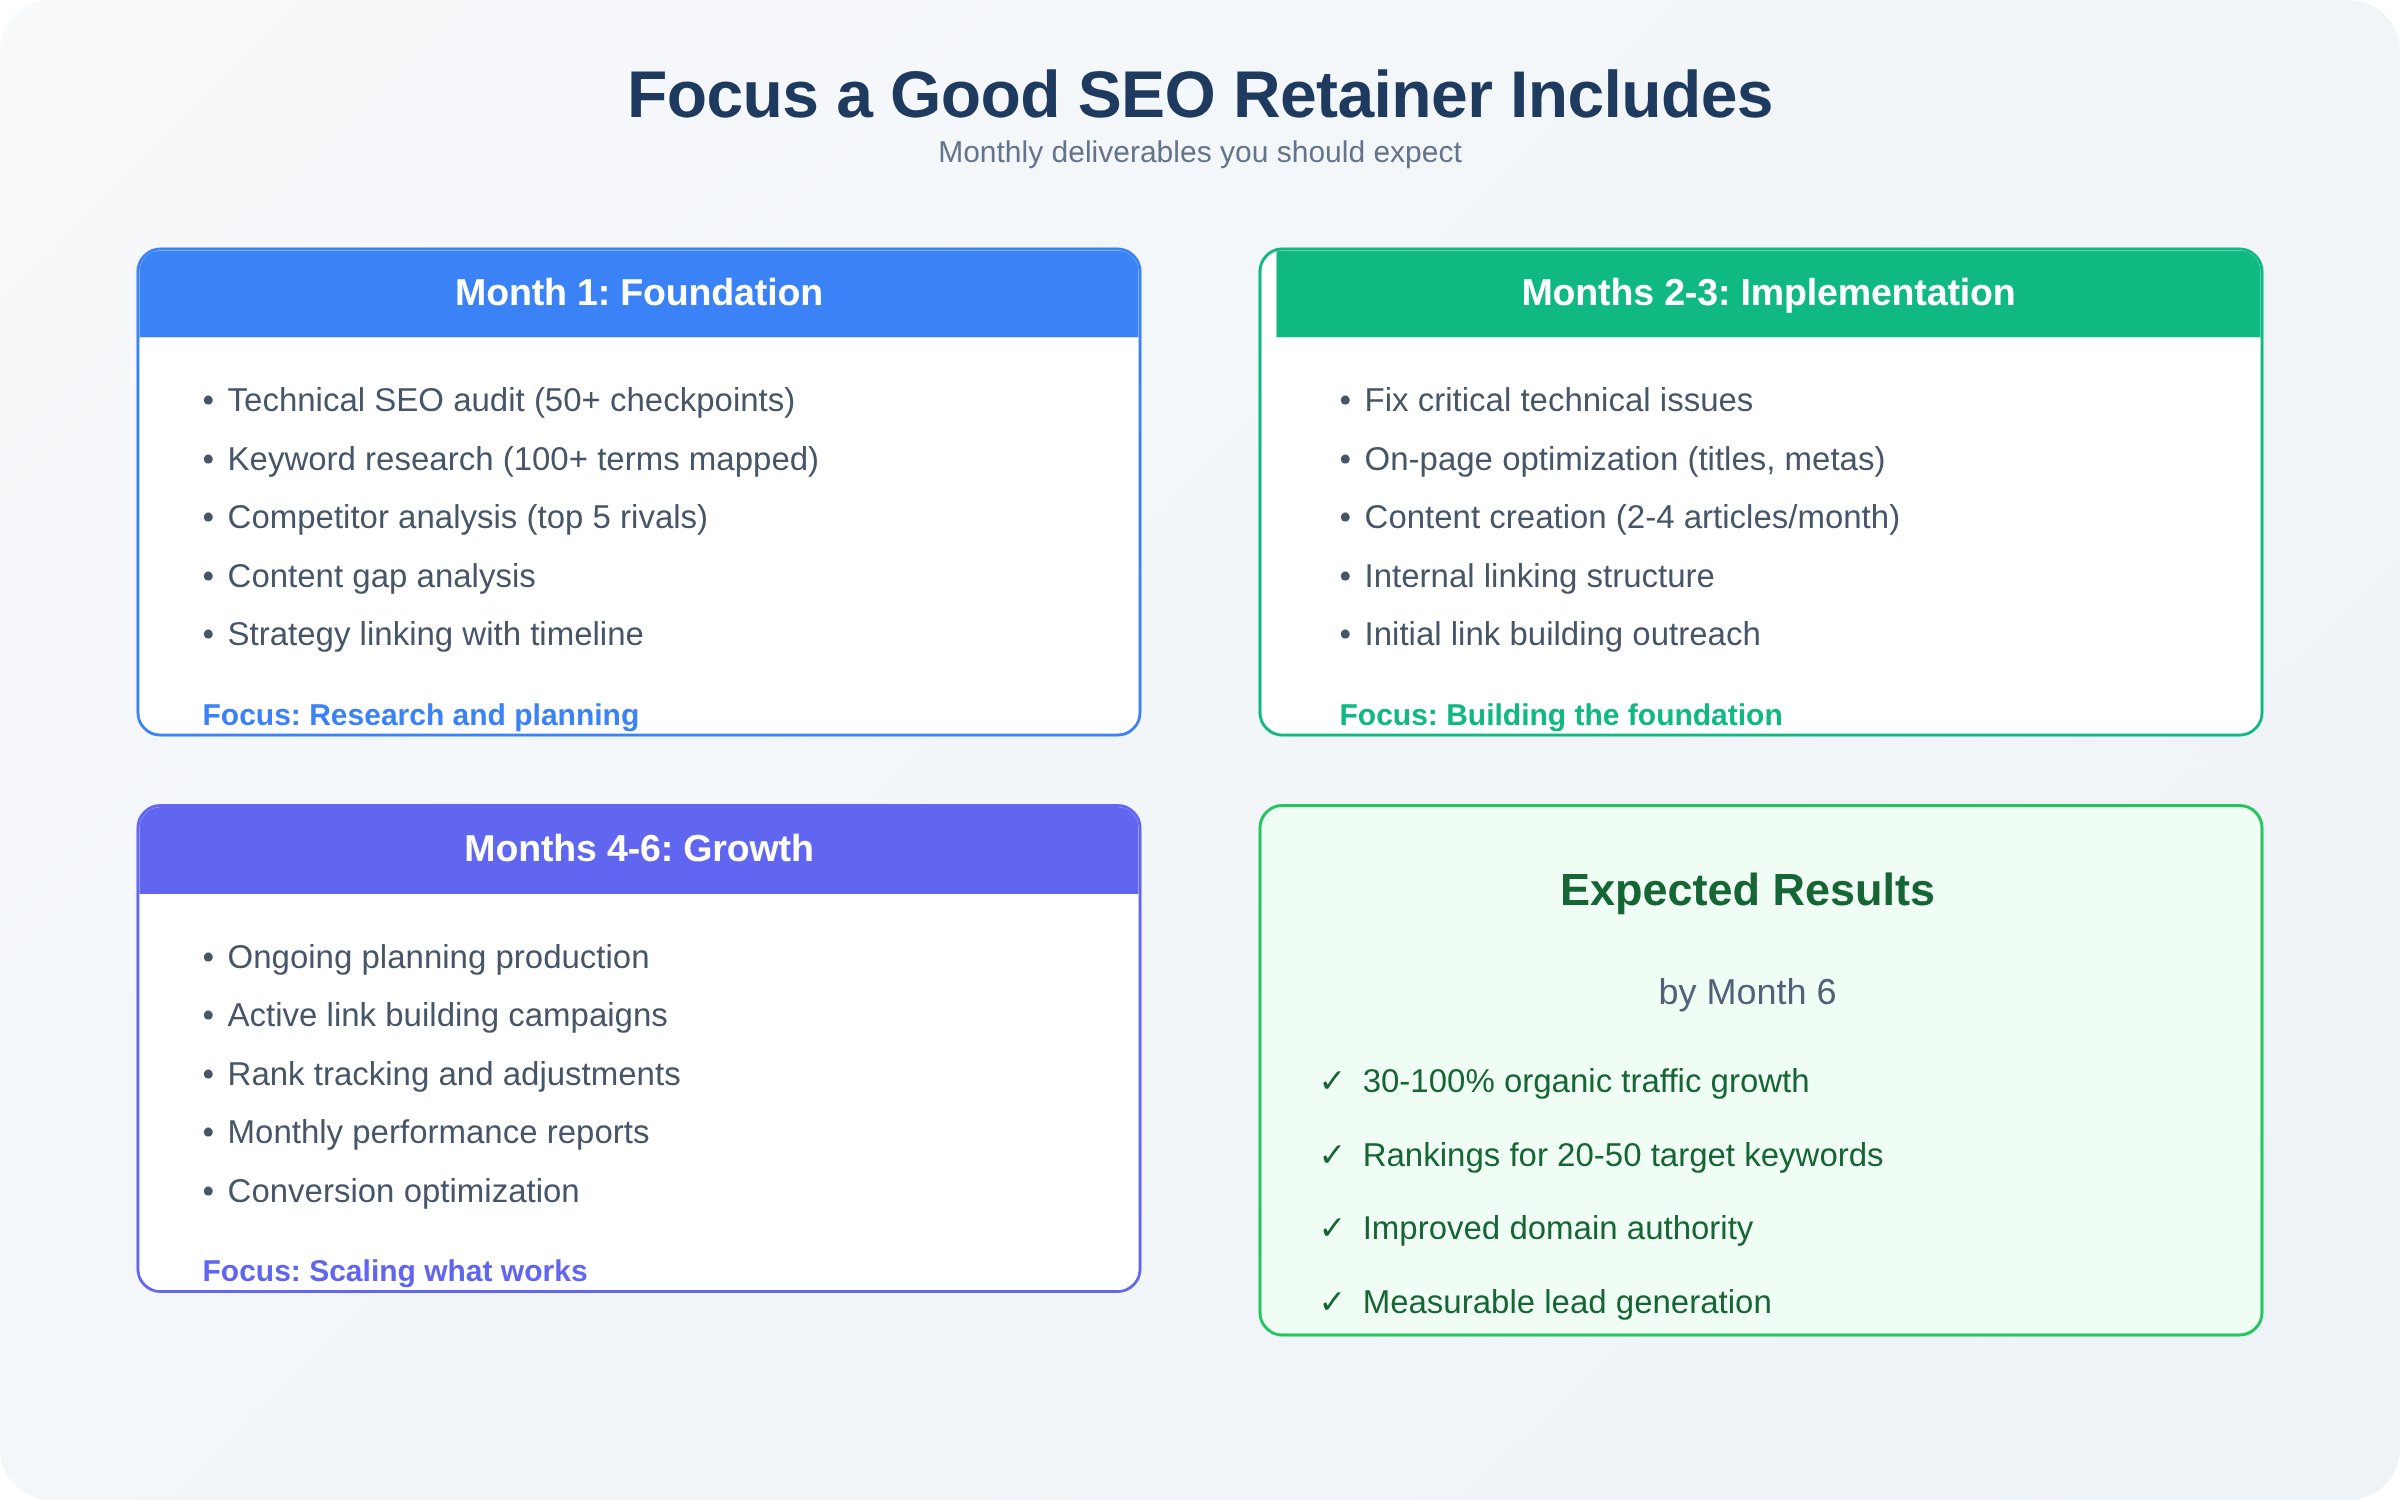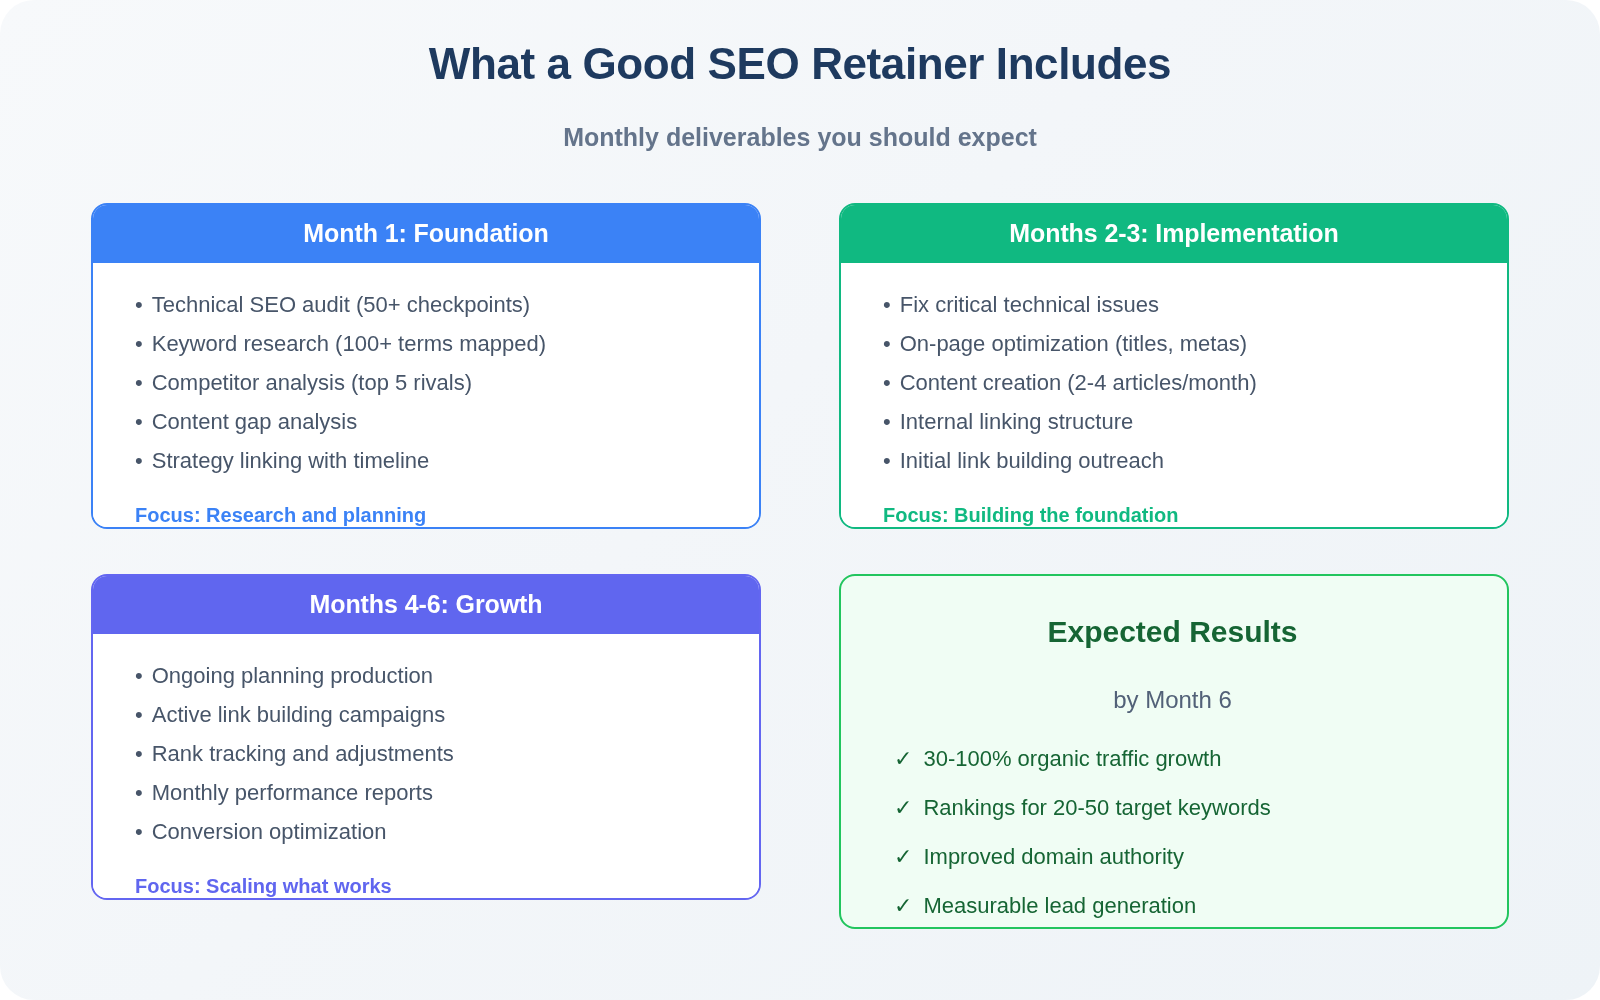--- a/index.html
+++ b/index.html
@@ -27,23 +27,23 @@
     text-align: center;
   }
   .page-title {
     font-size: 44px;
     font-weight: bold;
     letter-spacing: -0.4px;
     color: #1e3a5f;
     line-height: 1.18;
   }
   .page-subtitle {
-    margin-top: 32px;
-    font-size: 25px;
-    font-weight: bold;
+    margin-top: 0;
+    font-size: 20px;
+    font-weight: normal;
     color: #64748b;
     line-height: 1.2;
   }
 
   
   .grid {
     margin: 51px auto 0 auto;
     width: 1418px;
     display: grid;
     grid-template-columns: 670px 670px;
@@ -95,35 +95,35 @@
     margin-top: 15px;
     font-size: 20px;
     font-weight: bold;
   }
 
   
   .card.blue   { border-color: #3b82f6; }
   .card.blue   .card-head { background: #3b82f6; }
   .card.blue   .focus { color: #3b82f6; }
 
-  .card.green  { border-color: #10b981; }
+  .card.green  { border-color: #10b981; padding-left: 10px; }
   .card.green  .card-head { background: #10b981; }
   .card.green  .focus { color: #10b981; }
 
   .card.purple { border-color: #6366f1; }
   .card.purple .card-head { background: #6066ef; }
   .card.purple .focus { color: #6066ef; }
 
   
   .results-card {
     border-radius: 16px;
     border: 2.5px solid #22c55e;
     background: #f0fdf4;
     height: 355px;
-    padding: 38px 42px 0 39px;
+    padding: 38px 42px 0 24px;
   }
   .results-title {
     text-align: center;
     font-size: 30px;
     font-weight: bold;
     color: #166534;
     line-height: 1.2;
   }
   .results-subtitle {
     text-align: center;
@@ -146,21 +146,21 @@
     padding-left: 14px;
   }
   .results-list li .check { flex: 0 0 auto; }
 </style>
 </head>
 <body>
 
 <div class="page">
 
   <div class="header">
-    <h1 class="page-title">What a Good SEO Retainer Includes</h1>
+    <h1 class="page-title">Focus a Good SEO Retainer Includes</h1>
     <div class="page-subtitle">Monthly deliverables you should expect</div>
   </div>
 
   <div class="grid">
 
     <div class="card blue">
       <div class="card-head">Month 1: Foundation</div>
       <div class="card-body">
         <ul class="bullets">
           <li>

